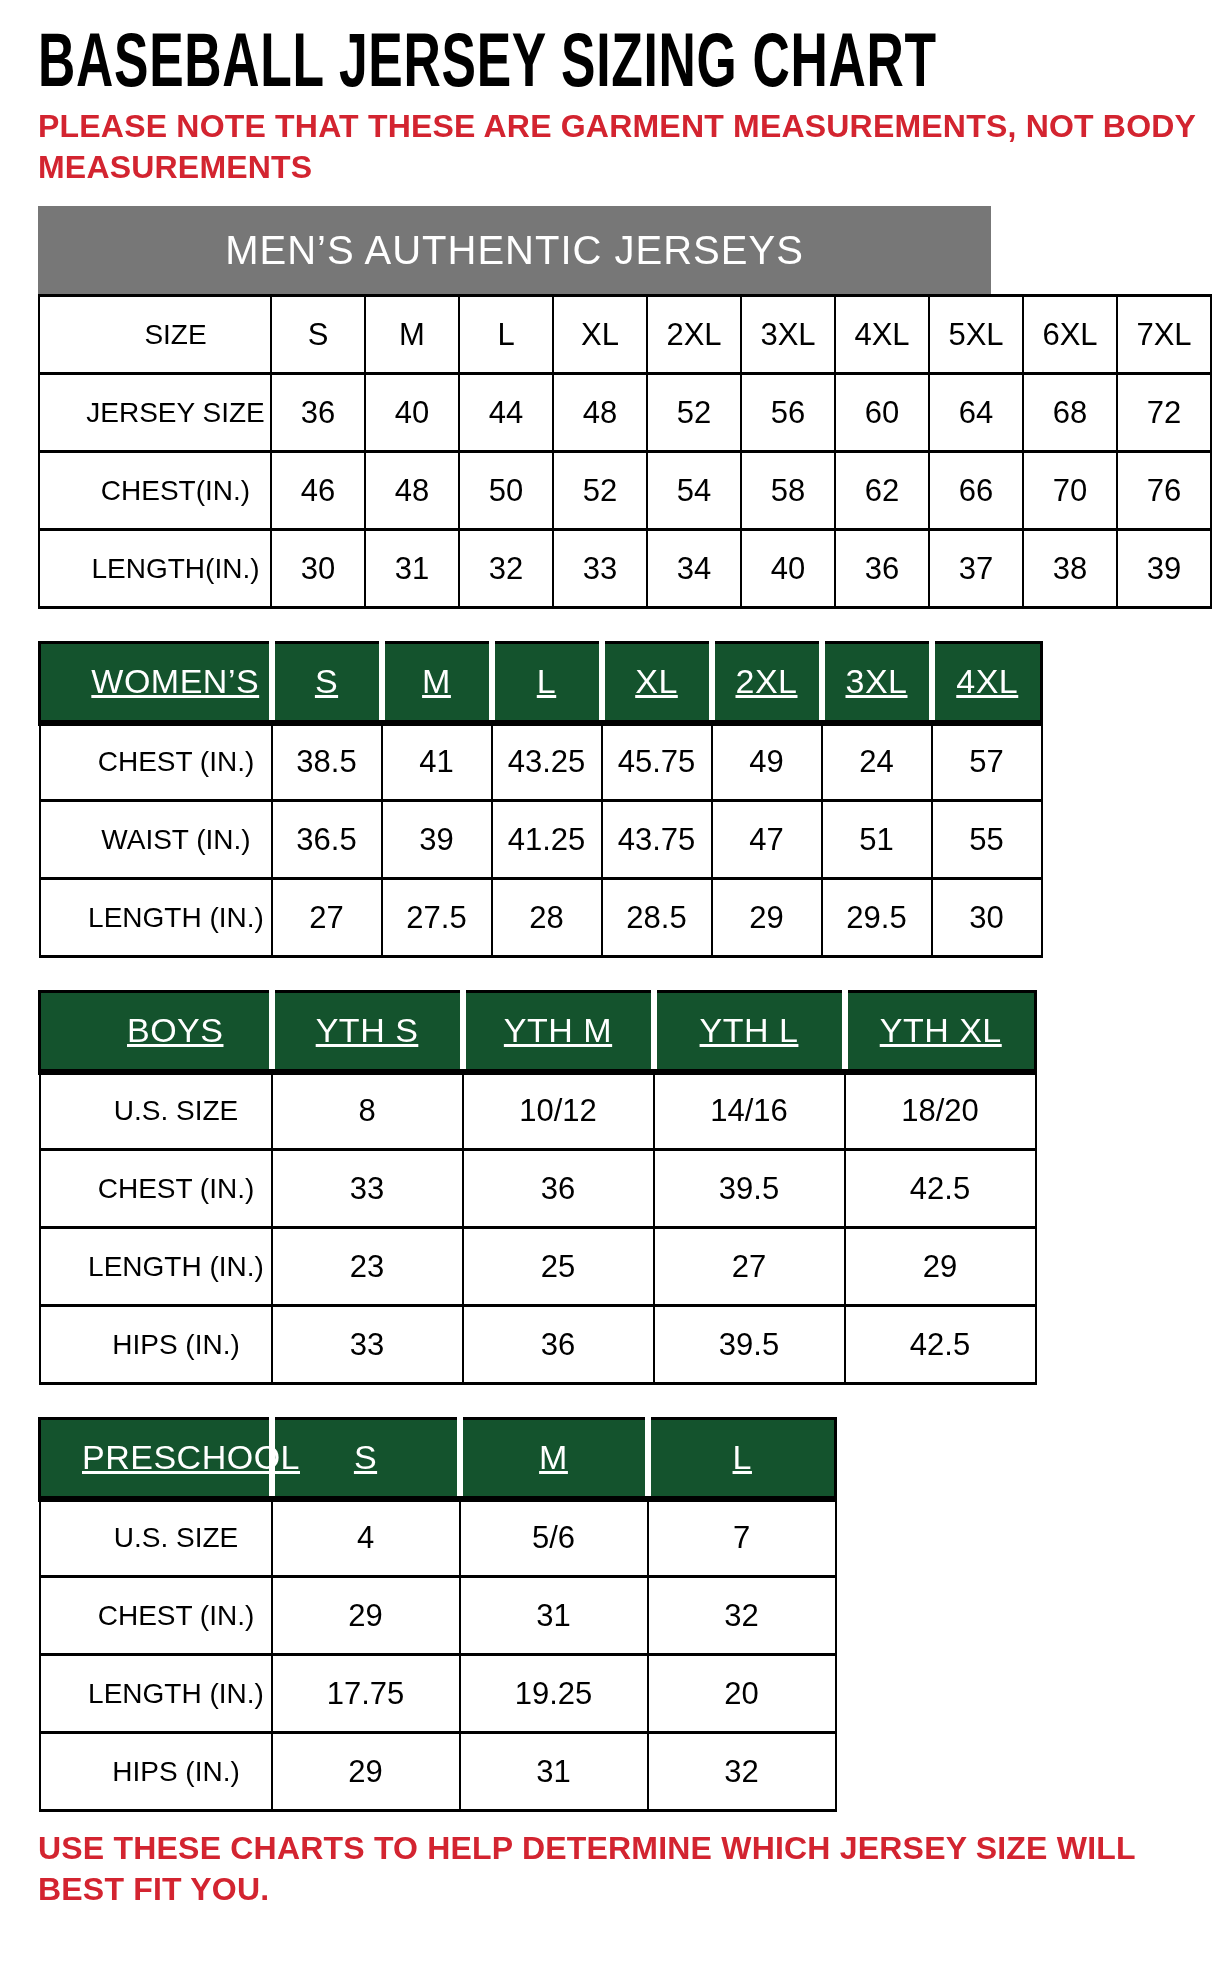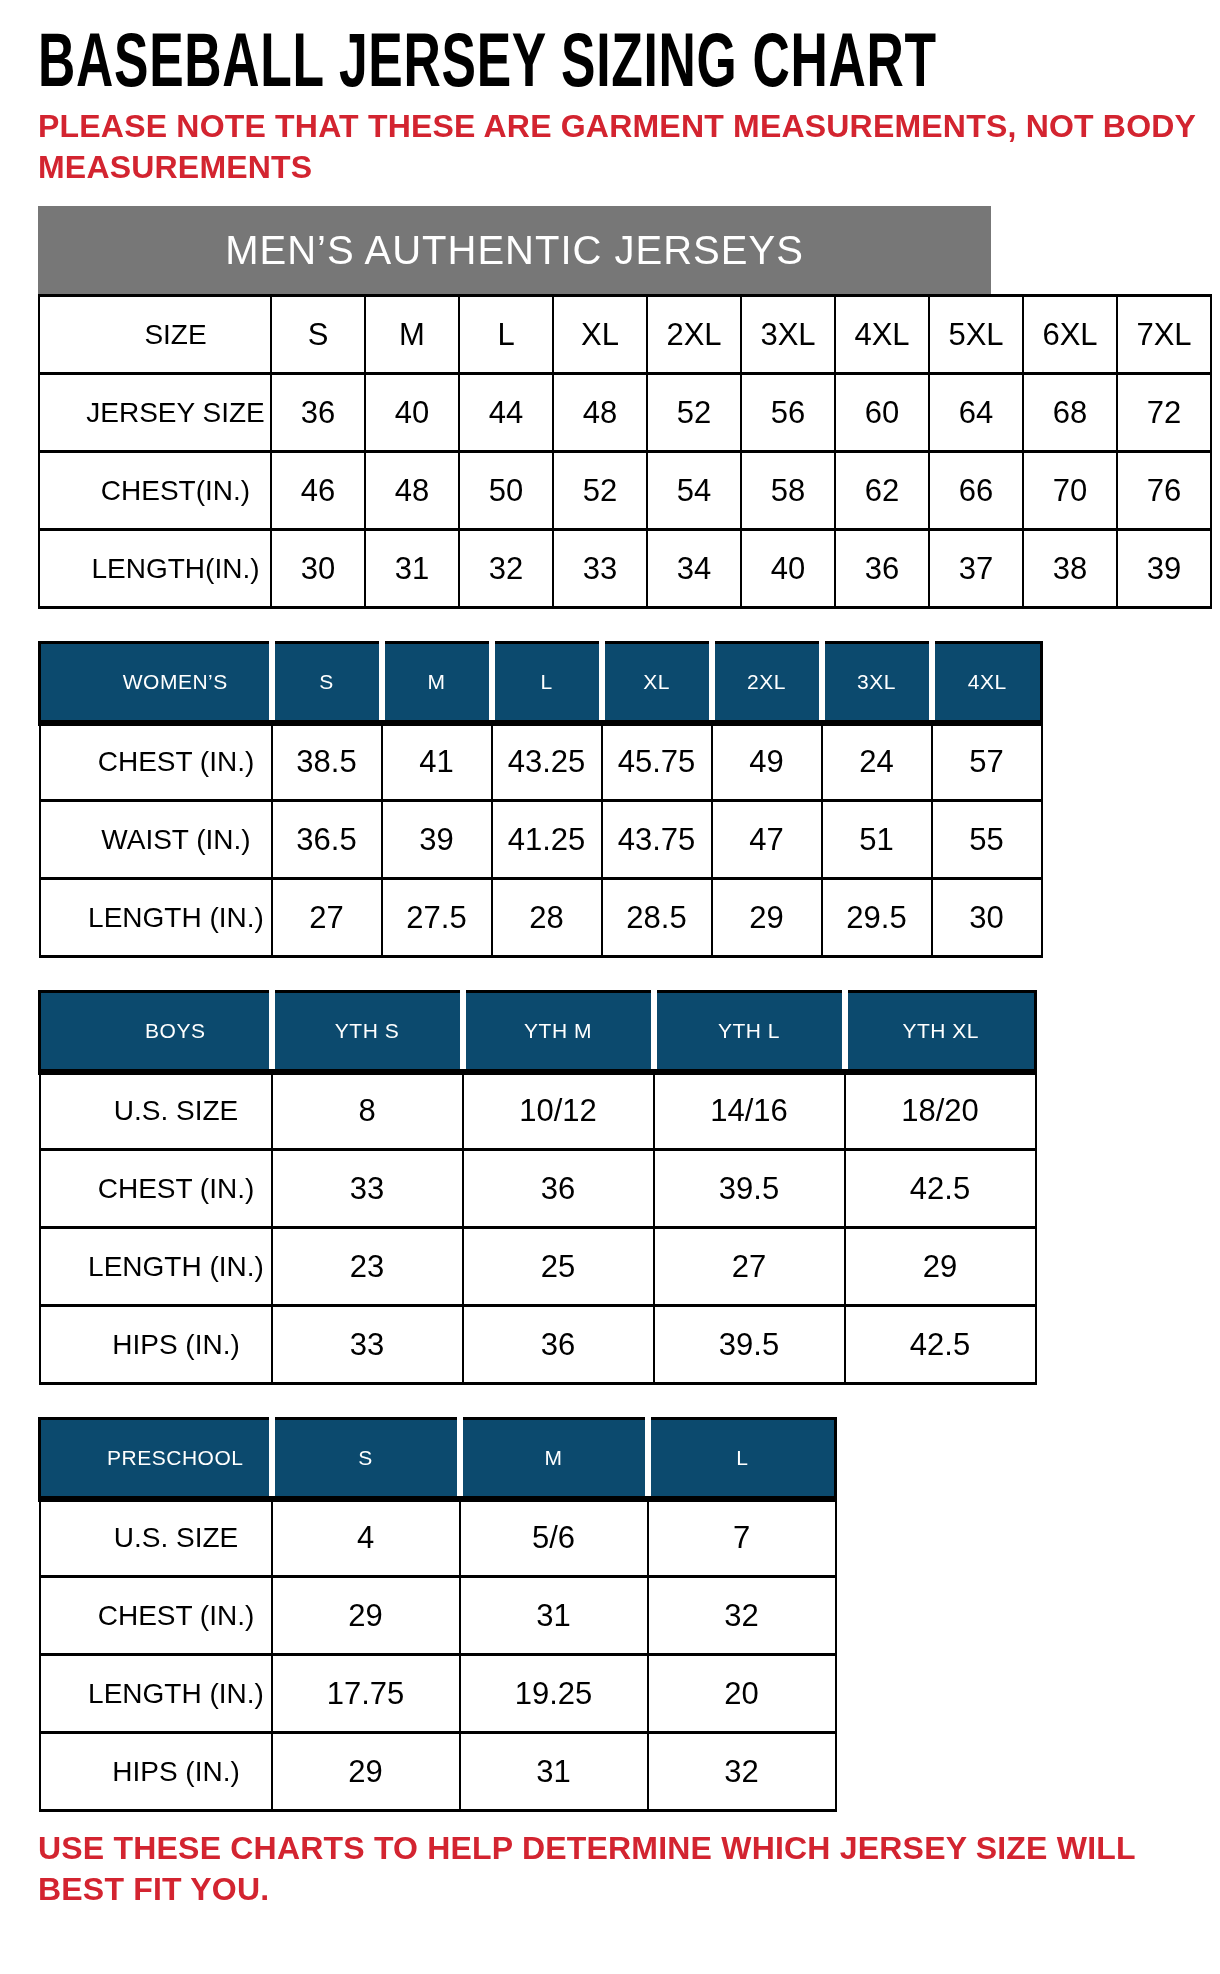--- a/index.html
+++ b/index.html
@@ -33,23 +33,23 @@
   #preschool-table{width:796px;}
 
   tr{height:78px;}
   th,td{border:solid #000;border-width:3px 2px;text-align:center;vertical-align:middle;
     padding:0;font-weight:400;background:#fff;}
   td{font-size:31px;}
   th.label{font-size:28px;white-space:pre-line;line-height:1.15;padding-left:41px;}
 
   
   tr.gray-header{height:80px;}
-  tr.gray-header th{background:#0c4a6e;color:#ffffff;font-size:21px;
+  tr.gray-header th{background:#14532d;color:#ffffff;font-size:34px;
     border-left:6px solid #ffffff;border-right:6px solid #ffffff;
-    border-top:3px solid #000;border-bottom:6px solid #000;letter-spacing:0.5px;}
+    border-top:3px solid #000;border-bottom:6px solid #000;letter-spacing:0.5px;text-decoration:underline;}
   tr.gray-header th:first-child{border-left:3px solid #000;}
   tr.gray-header th:last-child{border-right:3px solid #000;}
 </style>
 </head>
 <body>
 
 <div class="page">
 
   <h1><span class="condensed">BASEBALL JERSEY SIZING CHART</span></h1>
 

